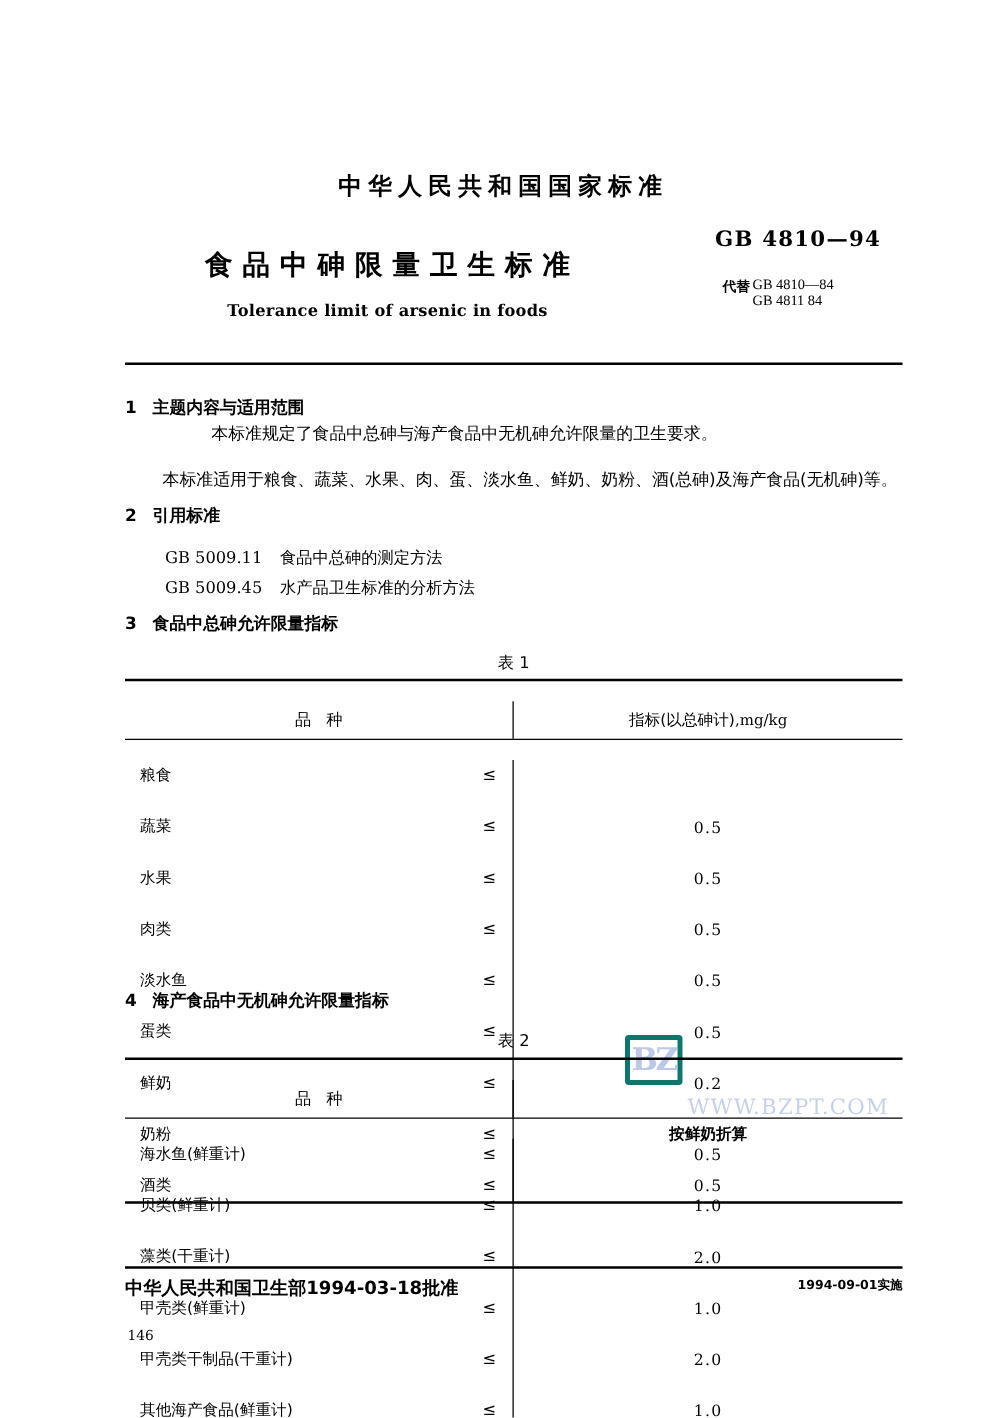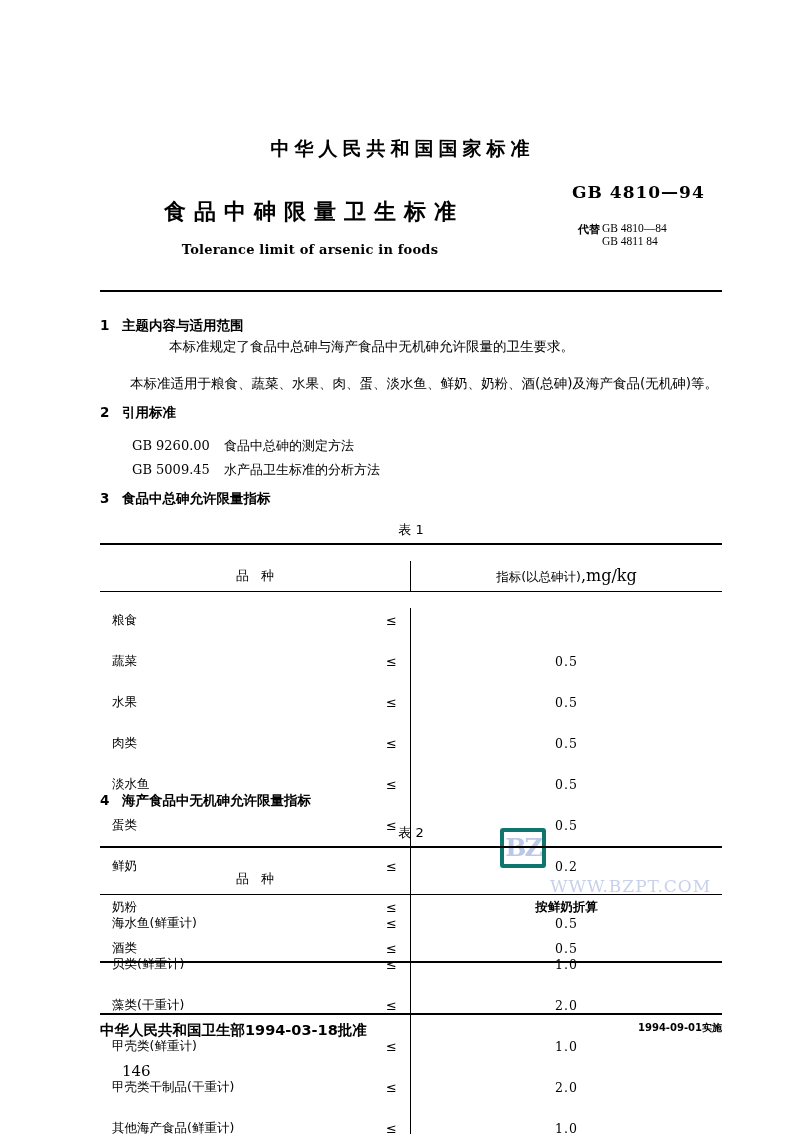--- a/index.html
+++ b/index.html
@@ -247,21 +247,21 @@
   .hdr-val {
     position: absolute;
     left: 311px;
     width: 311px;
     text-align: center;
     font-size: 12.5px;
     white-space: nowrap;
   }
   .hdr-val .unit {
     font-family: "DejaVu Serif", "Liberation Serif", serif;
-    font-size: 16px;
+    font-size: 12px;
   }
 
   
   .rule-footer {
     position: absolute;
     left: 100px;
     top: 1013px;
     width: 622px;
     height: 0;
     border-top: 2px solid #000;
@@ -277,24 +277,24 @@
   .foot-right {
     position: absolute;
     right: 78px;
     top: 1021px;
     font-size: 10px;
     font-weight: bold;
     white-space: nowrap;
   }
   .page-num {
     position: absolute;
-    left: 122px;
+    left: 102px;
     top: 1062px;
     font-family: "DejaVu Serif", "Liberation Serif", serif;
-    font-size: 15px;
+    font-size: 11px;
   }
 </style>
 </head>
 <body>
 
 <div class="page">
 
   <div class="watermark">
     <div class="wm-logo">BZ</div>
     <div class="wm-url">WWW.BZPT.COM</div>
@@ -320,21 +320,21 @@
     <div class="sec-head" style="left:100px; top:317px;">
       <span class="sec-num">1</span><span>主题内容与适用范围</span>
     </div>
     <div class="body-line" style="left:130px; top:338px;margin-left:39px;">本标准规定了食品中总砷与海产食品中无机砷允许限量的卫生要求。</div>
     <div class="body-line" style="left:130px; top:375px;">本标准适用于粮食、蔬菜、水果、肉、蛋、淡水鱼、鲜奶、奶粉、酒(总砷)及海产食品(无机砷)等。</div>
 
     <div class="sec-head" style="left:100px; top:404px;">
       <span class="sec-num">2</span><span>引用标准</span>
     </div>
     <div class="ref-line" style="left:132px; top:437px;">
-      <span class="ref-code">GB 9260.00</span><span>食品中总砷的测定方法</span>
+      <span class="ref-code">GB 5009.11</span><span>食品中总砷的测定方法</span>
     </div>
     <div class="ref-line" style="left:132px; top:461px;">
       <span class="ref-code">GB 5009.45</span><span>水产品卫生标准的分析方法</span>
     </div>
 
     <div class="sec-head" style="left:100px; top:490px;">
       <span class="sec-num">3</span><span>食品中总砷允许限量指标</span>
     </div>
 
     <div class="tbl-caption" style="top:521px;text-align:center;">表 1</div>

